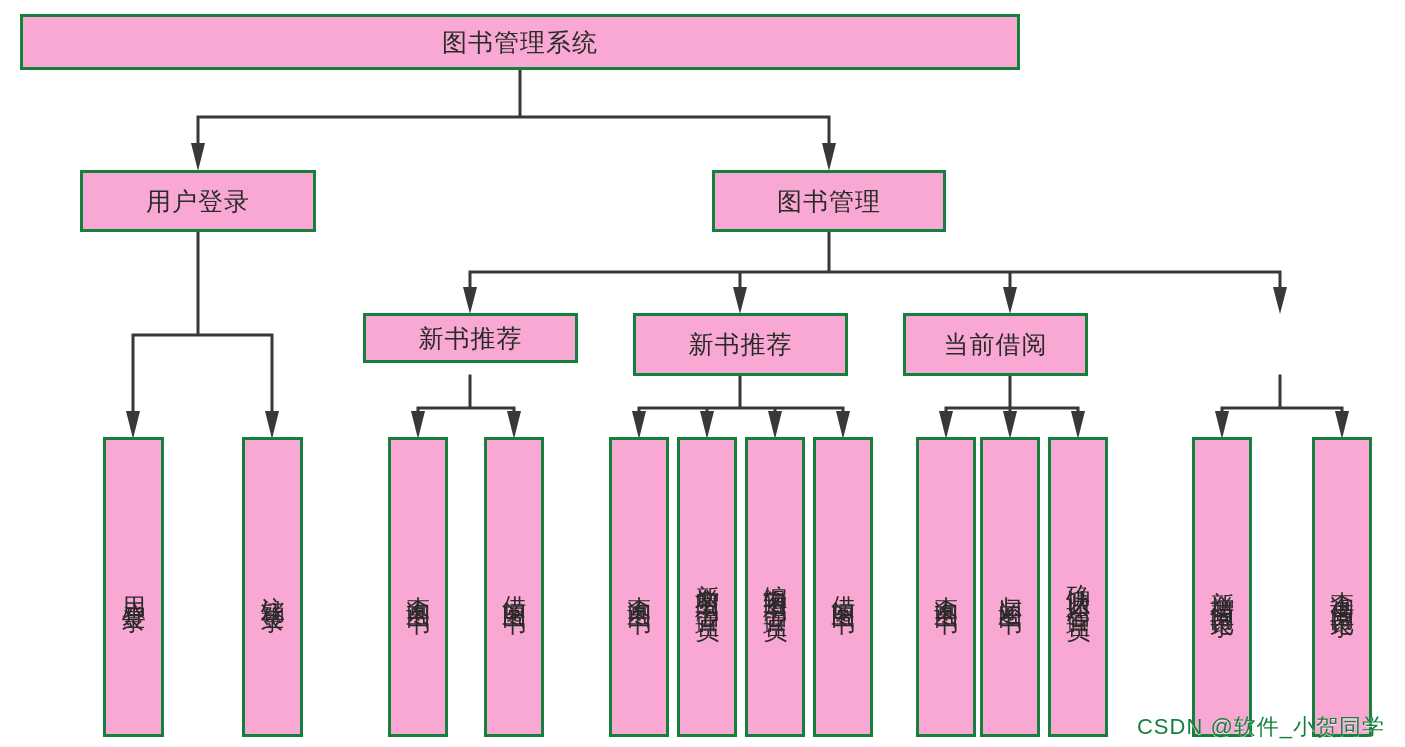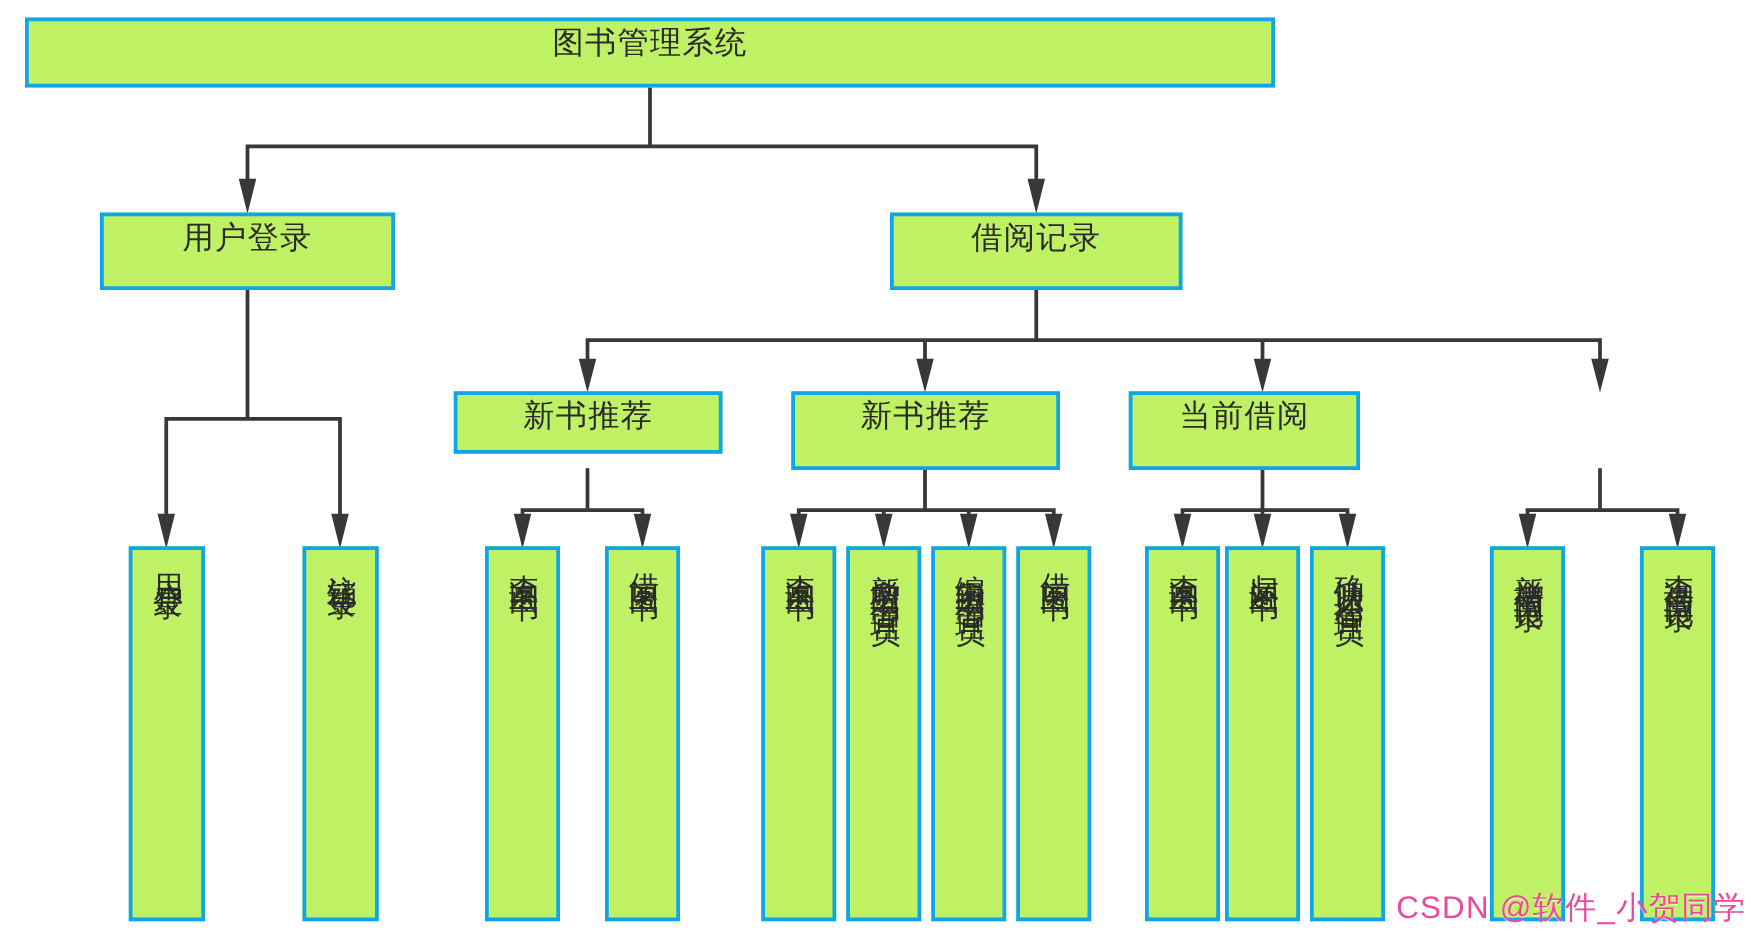--- a/index.html
+++ b/index.html
@@ -7,44 +7,45 @@
     position:relative;
     width:1405px;height:747px;
     background:#ffffff;
     overflow:hidden;
     font-family:"Liberation Sans","DejaVu Sans",sans-serif;
   }
   .connectors{position:absolute;left:0;top:0;width:1405px;height:747px;}
   .node{
     position:absolute;
     box-sizing:border-box;
-    border:3px solid #0ea5e9;
-    background:#bef264;
+    border:3px solid #15803d;
+    background:#f9a8d4;
     display:flex;
+    align-items:center;
     justify-content:center;
     color:#2a2a2a;
     font-size:25px;
     letter-spacing:1px;
     z-index:2;
   }
   .node > span{white-space:nowrap;}
   .leaf > span{
     writing-mode:vertical-rl;
     text-orientation:mixed;
     font-size:24px;
     letter-spacing:5px;
     line-height:1.1;
     white-space:normal;
   }
   .watermark{
     position:absolute;
-    right:8px;
+    right:20px;
     bottom:5px;
-    font-size:25px;
-    color:#ec4899;
+    font-size:22px;
+    color:#15803d;
     letter-spacing:1px;
     text-shadow:0 1px 1px rgba(255,255,255,0.85);
     z-index:5;
   }
 </style>
 </head>
 <body>
 
 <div class="canvas">
 
@@ -106,21 +107,21 @@
   </svg>
 
   <div class="node" style="left:20px;top:14px;width:1000px;height:56px">
     <span>图书管理系统</span>
   </div>
 
   <div class="node" style="left:80px;top:170px;width:236px;height:62px">
     <span>用户登录</span>
   </div>
   <div class="node" style="left:712px;top:170px;width:234px;height:62px">
-    <span>借阅记录</span>
+    <span>图书管理</span>
   </div>
 
   <div class="node" style="left:363px;top:313px;width:215px;height:50px">
     <span>新书推荐</span>
   </div>
   <div class="node" style="left:633px;top:313px;width:215px;height:63px">
     <span>新书推荐</span>
   </div>
   <div class="node" style="left:903px;top:313px;width:185px;height:63px">
     <span>当前借阅</span>

